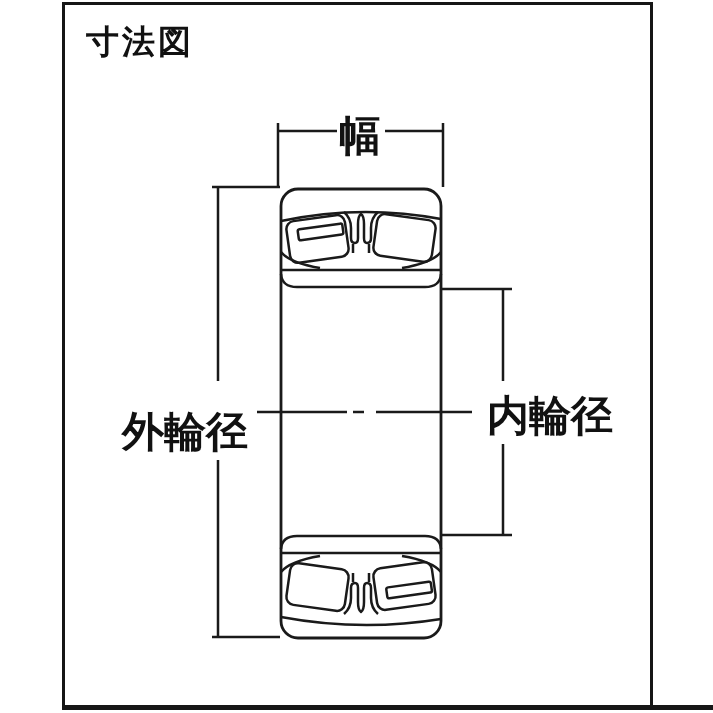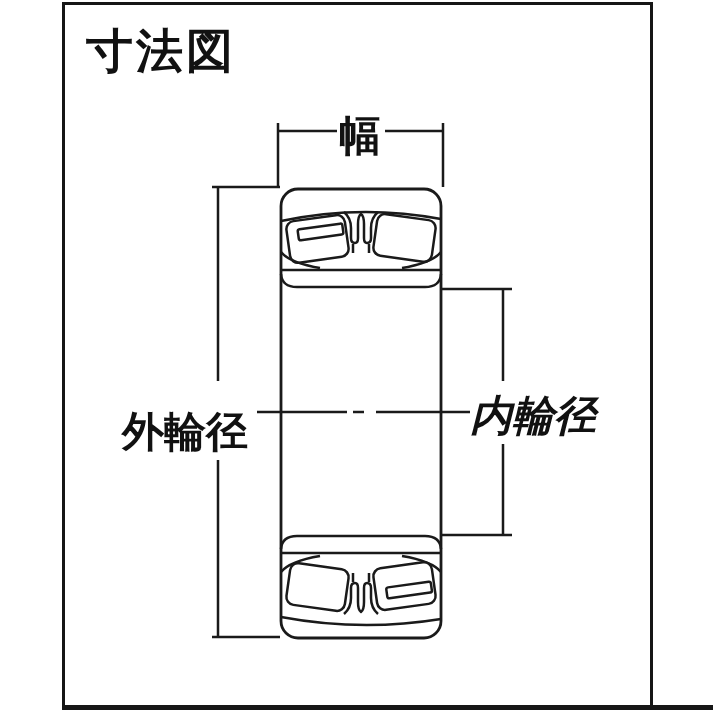--- a/index.html
+++ b/index.html
@@ -1,26 +1,26 @@
 <!DOCTYPE html>
 <html><head>
 <meta charset="utf-8">
 <style>
   html,body{margin:0;padding:0;background:#fff;}
   body{width:713px;height:713px;position:relative;overflow:hidden;
        font-family:"DejaVu Sans","Liberation Sans",sans-serif;color:#111;}
   .frame{position:absolute;left:62px;top:2px;width:585px;height:701px;
          border:3px solid #161616;background:#fff;}
   .bottom-bar{position:absolute;left:62px;top:705px;width:651px;height:5px;background:#161616;}
-  .fig-title{position:absolute;left:86px;top:20px;font-size:47px;font-weight:600;
+  .fig-title{position:absolute;left:86px;top:20px;font-size:33px;font-weight:600;
              letter-spacing:3px;white-space:nowrap;}
   .dim-label{position:absolute;font-weight:600;white-space:nowrap;background:#fff;}
   .label-width{left:339px;top:108px;font-size:42px;}
   .label-outer{left:122px;top:404px;font-size:42px;}
-  .label-inner{left:470px;top:388px;font-size:42px;font-style:italic;}
+  .label-inner{left:487px;top:388px;font-size:42px;}
   svg.drawing{position:absolute;left:0;top:0;width:713px;height:713px;}
 </style>
 </head>
 <body>
 
 <div class="frame"></div>
 <div class="bottom-bar"></div>
 
 <svg class="drawing" viewBox="0 0 713 713">
   <g fill="none" stroke="#1a1a1a" stroke-width="2.5" stroke-linejoin="round">

